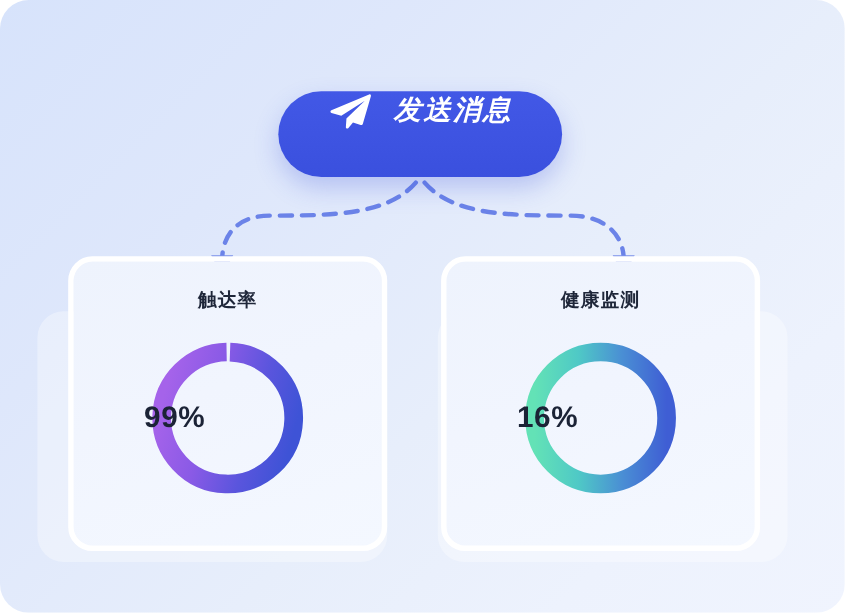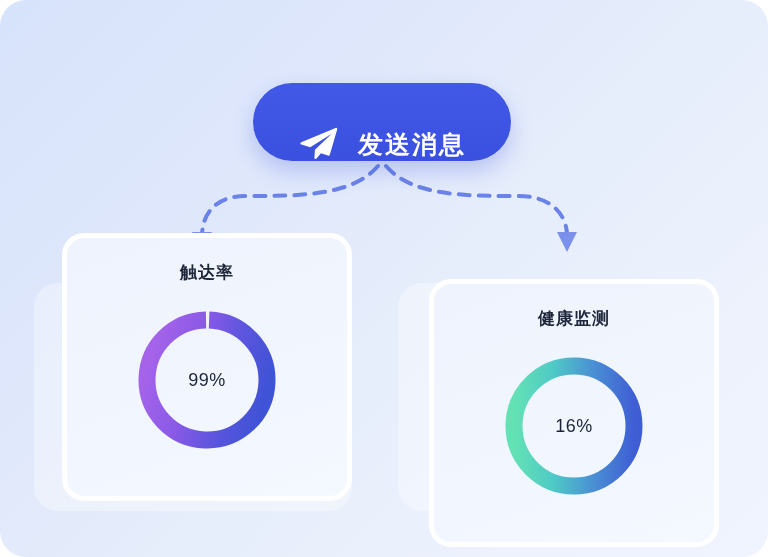--- a/index.html
+++ b/index.html
@@ -24,50 +24,50 @@
 
   
   .card {
     position:absolute; top:233px; width:290px; height:268px;
     border-radius:22px;
     border:5px solid #ffffff;
     background:linear-gradient(160deg, #eef3fd 0%, #f1f5fe 45%, #f4f8ff 100%);
     display:flex; flex-direction:column; align-items:center;
   }
   .card.left  { left:62px; }
-  .card.right { left:429px;margin-top:46px; }
+  .card.right { left:401px; }
 
   .card-title {
     margin-top:23px;
     font-size:17px; font-weight:700; letter-spacing:1px;
     color:#1e2639;
   }
 
   .donut-wrap {
     position:relative; margin-top:20px;
     width:152px; height:152px;
   }
   .donut-wrap svg { display:block; width:152px; height:152px; }
   .donut-value {
     position:absolute; left:0; right:0; top:50%;
     transform:translateY(-50%);
-    text-align:center;
-    font-size:18px; font-weight:400; letter-spacing:0.5px;
+    text-align:left;
+    font-size:27px; font-weight:700; letter-spacing:0.5px;
     color:#1b2336;
   }
 
   
   .send-btn {
     position:absolute; left:253px; top:83px;
     width:258px; height:78px;
     border-radius:39px;
     background:linear-gradient(180deg, #4258e6 0%, #3a50de 100%);
     box-shadow:0 10px 22px rgba(58,80,222,0.26);
-    display:flex; align-items:flex-end; justify-content:center;
-    gap:20px; cursor:pointer; border:none;
+    display:flex; align-items:flex-start; justify-content:center;
+    gap:20px; cursor:pointer; border:none;font-style:italic;
   }
   .send-btn .plane { width:40px; height:36px; flex:none; }
   .send-btn .btn-label {
     color:#ffffff; font-size:25px; font-weight:700; letter-spacing:2px;
   }
 
   
   #connectors {
     position:absolute; left:0; top:0; width:768px; height:557px;
     pointer-events:none;

